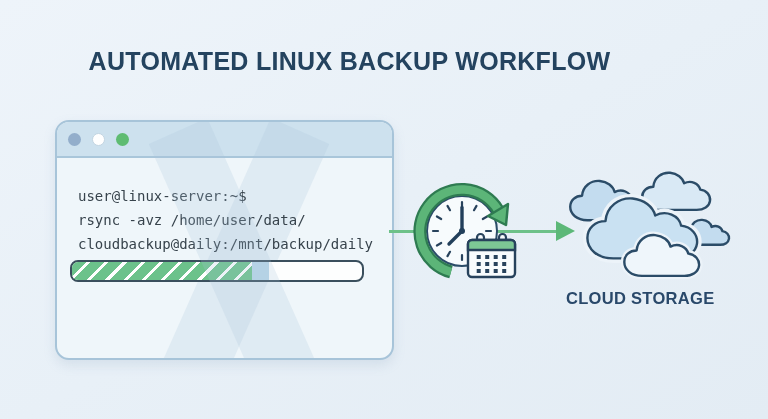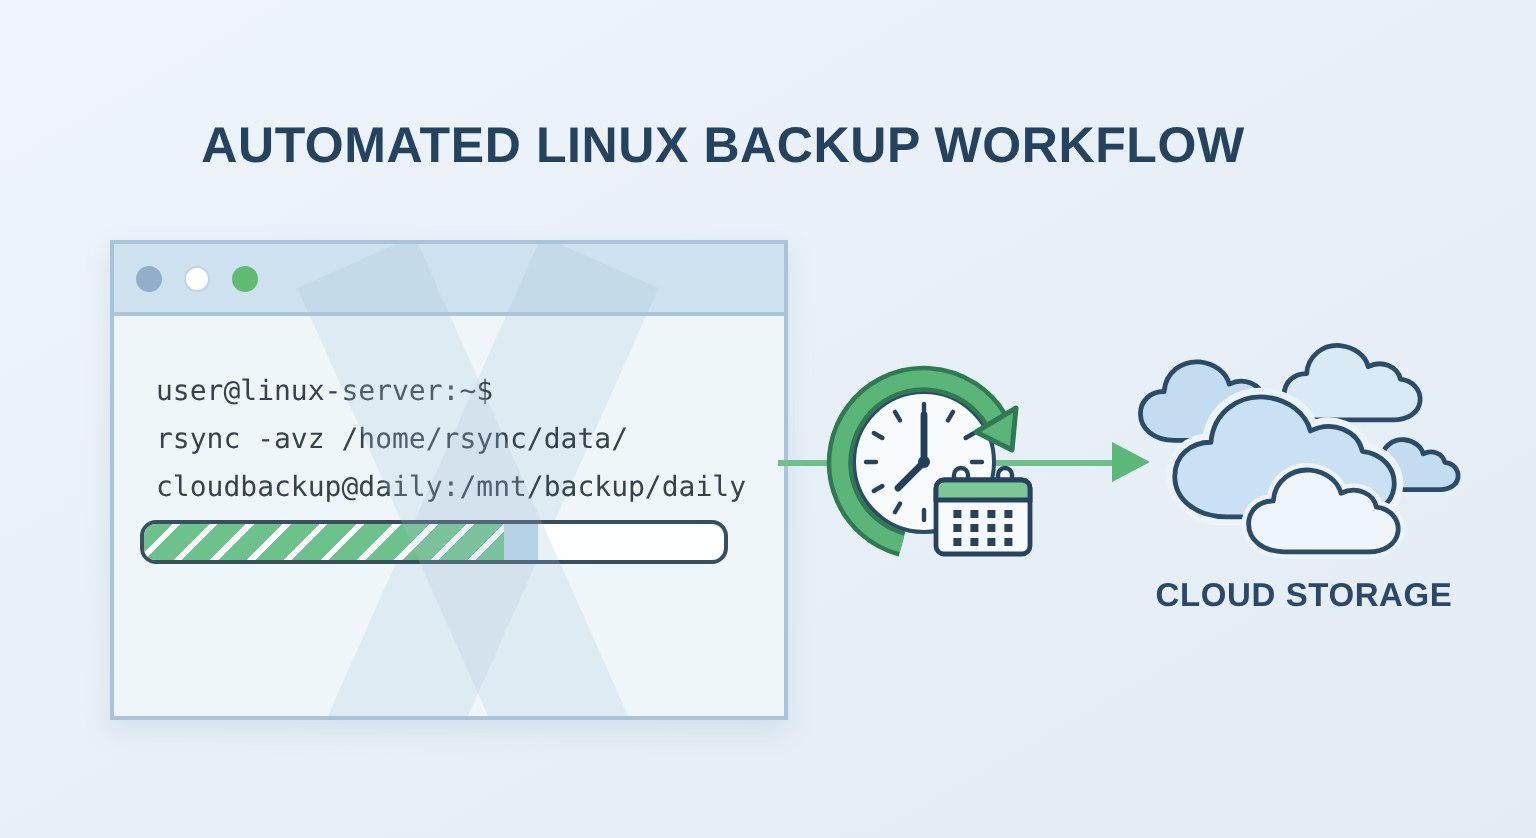--- a/index.html
+++ b/index.html
@@ -3,26 +3,26 @@
 <meta charset="utf-8">
 <style>
   html,body{margin:0;padding:0;}
   .stage{
     position:relative;width:768px;height:419px;overflow:hidden;
     background:linear-gradient(150deg,#eef4fa 0%,#e8f0f7 50%,#e3ecf4 100%);
     font-family:"Liberation Sans",sans-serif;
   }
   .title{
     position:absolute;top:47px;left:0;width:699px;text-align:center;
-    font-size:25px;font-weight:700;color:#24435f;letter-spacing:.3px;margin:12px;
+    font-size:25px;font-weight:700;color:#24435f;letter-spacing:.3px;margin:0;
   }
   
   .terminal{
     position:absolute;left:55px;top:120px;width:335px;height:236px;
-    border:2px solid #a7c4d9;border-radius:0;background:#eff6fa;
+    border:2px solid #a7c4d9;border-radius:14px;background:#eff6fa;
     box-shadow:0 5px 12px rgba(120,150,175,.18);overflow:hidden;
   }
   .titlebar{
     height:36px;background:#cde1ee;border-bottom:2px solid #a9c6da;
     display:flex;align-items:center;padding-left:11px;gap:11px;box-sizing:border-box;
   }
   .dot{width:13px;height:13px;border-radius:50%;}
   .dot.d2{border:1.5px solid #c2d4e0;box-sizing:border-box;background:#fff;}
   .term-body{position:relative;height:198px;}
   .term-body::before,.term-body::after{
@@ -47,41 +47,41 @@
   .progress-buffer{height:100%;background:#b9d6e8;}
   
   .flow-line{position:absolute;left:389px;top:230px;width:170px;height:3px;background:#6dc189;}
   .flow-arrowhead{
     position:absolute;left:556px;top:221px;width:0;height:0;
     border-left:19px solid #5cb878;border-top:10.5px solid transparent;border-bottom:10.5px solid transparent;
   }
   .scheduler{position:absolute;left:411px;top:178px;}
   .clouds{position:absolute;left:566px;top:164px;}
   .cloud-label{
-    position:absolute;left:566px;top:289px;width:172px;text-align:center;
+    position:absolute;left:566px;top:289px;width:172px;text-align:left;
     font-size:16.5px;font-weight:700;color:#29486a;letter-spacing:.3px;
   }
 </style>
 </head>
 <body>
 
 <div class="stage">
 
   <h1 class="title">AUTOMATED LINUX BACKUP WORKFLOW</h1>
 
   <div class="terminal">
     <div class="titlebar">
       <span class="dot d1" style="background: rgb(147, 174, 203);"></span>
       <span class="dot d2" style="background: rgb(255, 255, 255);"></span>
       <span class="dot d3" style="background: rgb(95, 188, 114);"></span>
     </div>
     <div class="term-body">
       <div class="code">
         <div>user@linux-server:~$</div>
-        <div>rsync -avz /home/rsync/data/</div>
+        <div>rsync -avz /home/user/data/</div>
         <div>cloudbackup@daily:/mnt/backup/daily</div>
       </div>
       <div class="progress">
         <div class="progress-fill" style="width: 62%;"></div>
         <div class="progress-buffer" style="width: 6%;"></div>
       </div>
     </div>
   </div>
 
   <div class="flow-line"></div>

